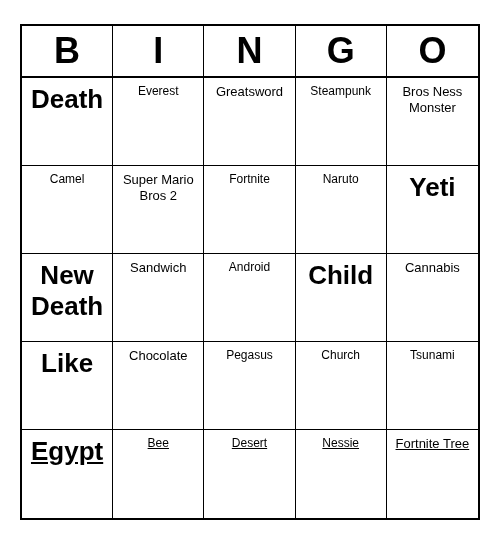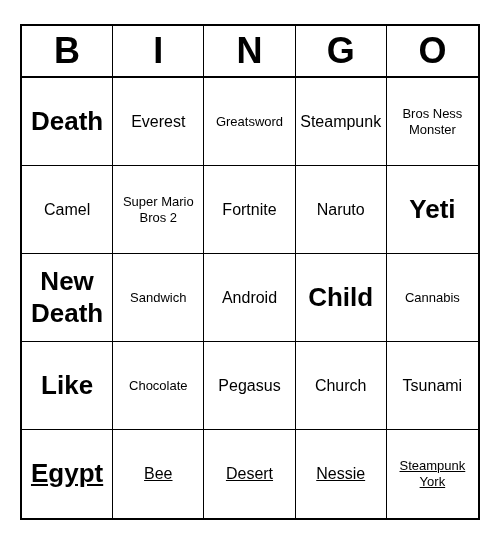--- a/index.html
+++ b/index.html
@@ -45,21 +45,20 @@
       display: grid;
       grid-template-columns: repeat(5, 1fr);
       grid-template-rows: repeat(5, 1fr);
     }
 
     .bingo-cell {
       border-right: 1px solid #000;
       border-bottom: 1px solid #000;
       min-height: 88px;
       display: flex;
-      align-items: center;
       justify-content: center;
       text-align: center;
       padding: 6px 4px;
     }
 
     .bingo-cell:nth-child(5n) {
       border-right: none;
     }
 
     .bingo-cell:nth-child(n+21) {
@@ -71,21 +70,21 @@
       display: block;
       line-height: 1.2;
     }
 
     .size-large {
       font-size: 26px;
       font-weight: bold;
     }
 
     .size-medium {
-      font-size: 16px;
+      font-size: 12px;
     }
 
     .size-small {
       font-size: 13px;
     }
   </style>
 </head>
 <body>
 
 <div class="bingo-card">
@@ -163,16 +162,16 @@
       <div class="bingo-cell">
         <span class="size-medium">Bee</span>
       </div>
       <div class="bingo-cell">
         <span class="size-medium">Desert</span>
       </div>
       <div class="bingo-cell">
         <span class="size-medium">Nessie</span>
       </div>
       <div class="bingo-cell">
-        <span class="size-small">Steampunk York</span>
+        <span class="size-small">Fortnite Tree</span>
       </div>
     </div>
 </div>
 
 </body></html>

